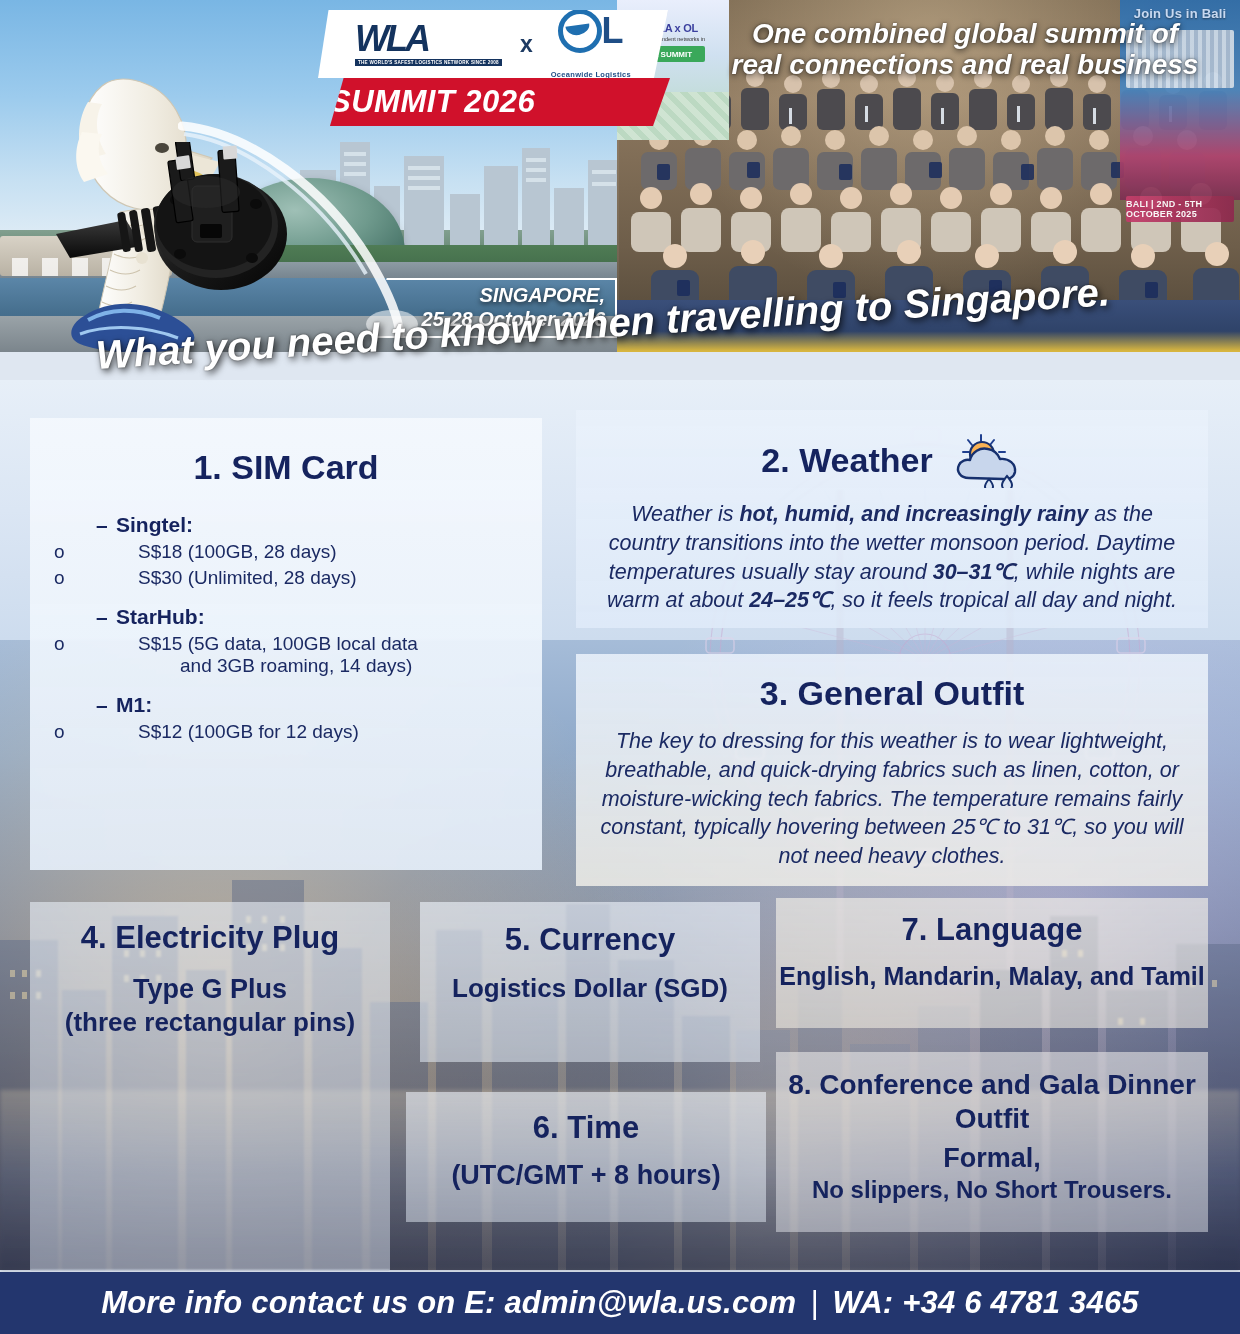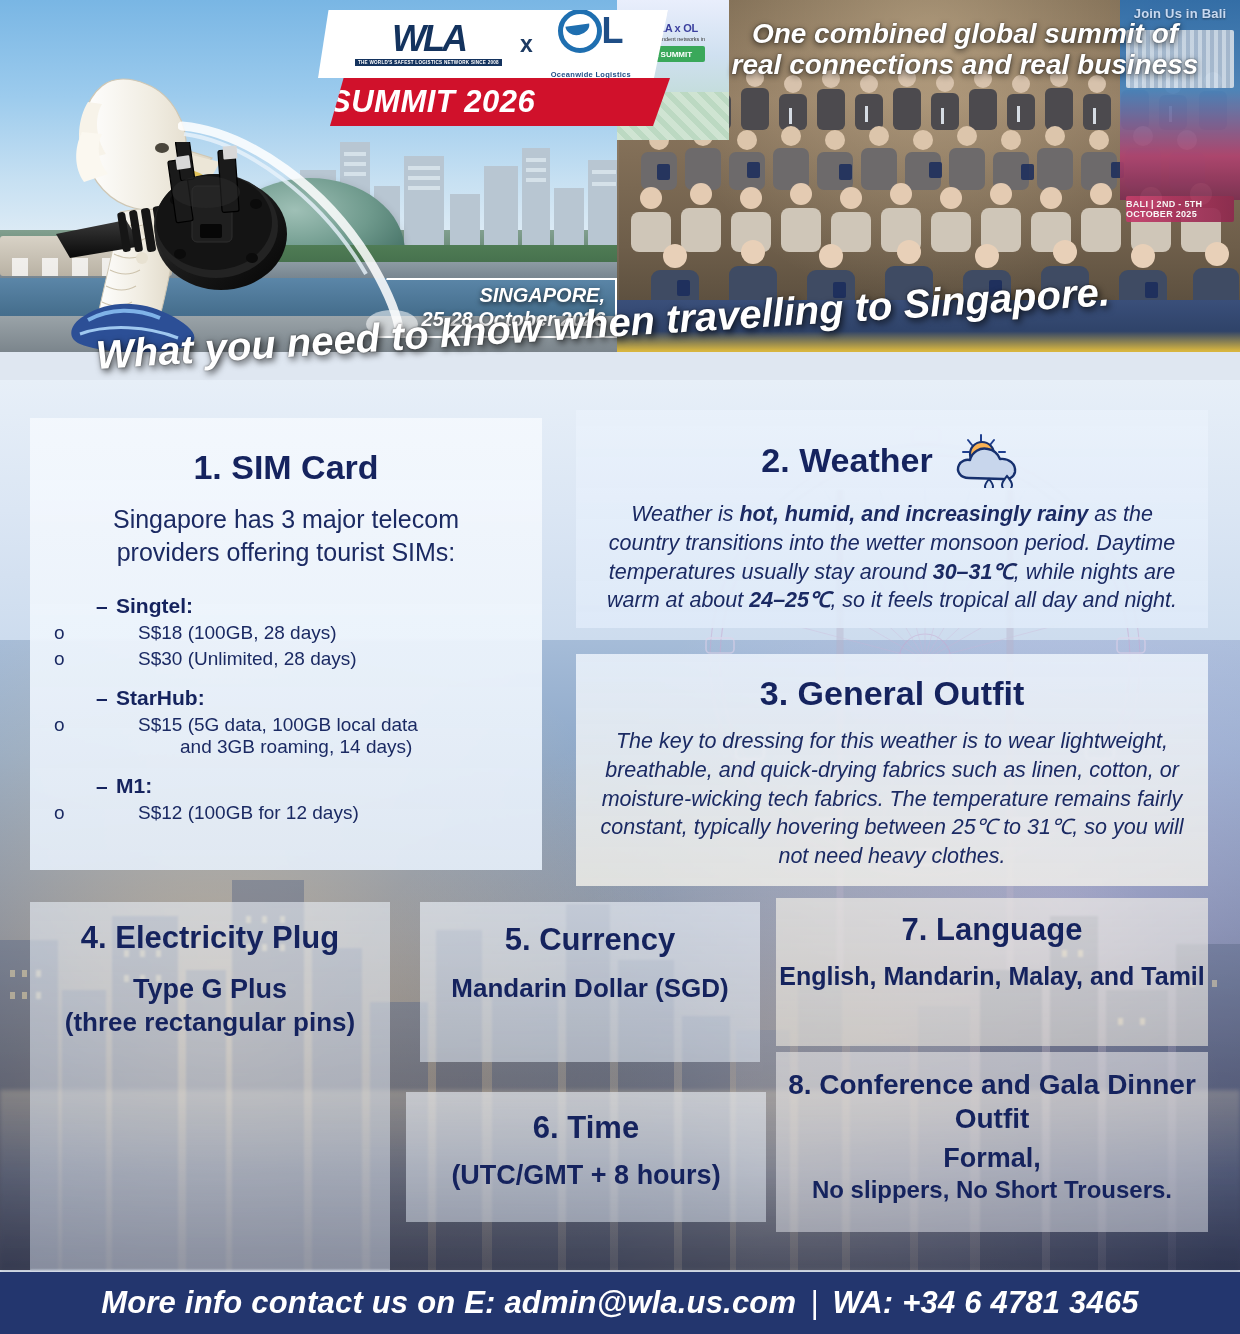--- a/index.html
+++ b/index.html
@@ -104,21 +104,21 @@
   .mini-flyer .mf-map{position:absolute;left:0;top:92px;width:112px;height:48px;
     background:repeating-linear-gradient(45deg,#cfe4d2 0 6px,#bcd9c2 6px 12px);}
 
   
   .logo-band{
     position:absolute;left:318px;top:10px;width:350px;height:68px;background:#ffffff;
     clip-path:polygon(3% 0, 100% 0, 96% 100%, 0 100%);
     display:flex;align-items:center;justify-content:center;gap:18px;
     box-shadow:0 2px 6px rgba(0,0,0,.18);
   }
-  .wla-logo{display:flex;flex-direction:column;align-items:center;}
+  .wla-logo{display:flex;flex-direction:column;}
   .wla-logo .wla-mark{font-size:36px;font-weight:900;font-style:italic;color:#14335e;letter-spacing:-3px;
     line-height:.95;font-family:"Liberation Sans",sans-serif;}
   .wla-logo .wla-tag{font-size:4.6px;font-weight:bold;color:#14335e;letter-spacing:.25px;
     background:#14335e;color:#fff;padding:1px 3px;margin-top:2px;}
   .x-mark{font-size:23px;font-weight:bold;color:#1d3a63;font-family:"Liberation Sans",sans-serif;}
   .ol-logo{display:flex;flex-direction:column;align-items:center;}
   .ol-row{display:flex;align-items:center;gap:1px;}
   .ol-c{width:34px;height:34px;border-radius:50%;border:5px solid #1f6fb0;position:relative;}
   .ol-c:after{content:"";position:absolute;left:3px;top:11px;width:24px;height:10px;
     background:#1f6fb0;border-radius:0 0 14px 14px/0 0 12px 12px;transform:rotate(-8deg);}
@@ -195,21 +195,21 @@
   #card-currency{left:420px;top:902px;width:340px;height:160px;
     background:linear-gradient(180deg, rgba(240,245,252,.62) 0%, rgba(230,238,248,.54) 100%);}
   #card-currency .num-title{font-size:31px;margin-top:20px;}
   #card-currency .sub1{font-size:26px;font-weight:bold;color:#15235e;text-align:center;margin-top:14px;line-height:1.28;}
 
   #card-time{left:406px;top:1092px;width:360px;height:130px;
     background:linear-gradient(180deg, rgba(238,243,251,.58) 0%, rgba(228,236,247,.50) 100%);}
   #card-time .num-title{font-size:31px;margin-top:18px;}
   #card-time .sub1{font-size:27px;font-weight:bold;color:#15235e;text-align:center;margin-top:14px;}
 
-  #card-lang{left:776px;top:898px;width:432px;height:148px;
+  #card-lang{left:776px;top:898px;width:432px;height:130px;
     background:linear-gradient(180deg, rgba(250,246,236,.62) 0%, rgba(247,242,230,.55) 100%);}
   #card-lang .num-title{font-size:31px;margin-top:14px;}
   #card-lang .sub1{font-size:25px;font-weight:bold;color:#15235e;text-align:center;margin-top:12px;line-height:1.3;}
 
   #card-gala{left:776px;top:1052px;width:432px;height:180px;
     background:linear-gradient(180deg, rgba(244,242,240,.55) 0%, rgba(234,236,242,.48) 100%);}
   #card-gala .num-title{font-size:28px;margin-top:16px;line-height:1.2;}
   #card-gala .sub1{font-size:27px;font-weight:bold;color:#15235e;text-align:center;margin-top:8px;}
   #card-gala .sub2{font-size:24px;font-weight:bold;color:#15235e;text-align:center;margin-top:2px;}
 
@@ -622,21 +622,20 @@
     <div class="date-box">
       <div>SINGAPORE,</div>
       <div>25-28 October 2026</div>
     </div>
   </div>
 
   <div class="headline">What you need to know when travelling to Singapore.</div>
 
   <div class="card" id="card-sim">
     <div class="num-title">1. SIM Card</div>
-    <div class="intro">Singapore has 3 major telecom providers offering tourist SIMs:</div>
     <div class="sim-list">
 
       <div class="sim-prov">
         <span class="dash">–</span><span>Singtel:</span>
       </div>
       <div class="sim-opt">
         <span class="o">o</span><span>S$18 (100GB, 28 days)</span>
       </div>
       <div class="sim-opt">
         <span class="o">o</span><span>S$30 (Unlimited, 28 days)</span>
@@ -735,21 +734,21 @@
       <g fill="#d8d8d8">
         <rect x="120" y="14" width="14" height="13" rx="1" transform="rotate(-8 127 20)"></rect>
         <rect x="167" y="4" width="14" height="13" rx="1" transform="rotate(-4 174 10)"></rect>
       </g>
       <ellipse cx="150" cy="50" rx="34" ry="16" fill="#2b2b2b" opacity=".5"></ellipse>
     </svg>
   </div>
 
   <div class="card" id="card-currency">
     <div class="num-title">5. Currency</div>
-    <div class="sub1">Mandarin Dollar (SGD)</div>
+    <div class="sub1">Logistics Dollar (SGD)</div>
   </div>
 
   <div class="card" id="card-time">
     <div class="num-title">6. Time</div>
     <div class="sub1">(UTC/GMT + 8 hours)</div>
   </div>
 
   <div class="card" id="card-lang">
     <div class="num-title">7. Language</div>
     <div class="sub1">English, Mandarin, Malay, and Tamil</div>

